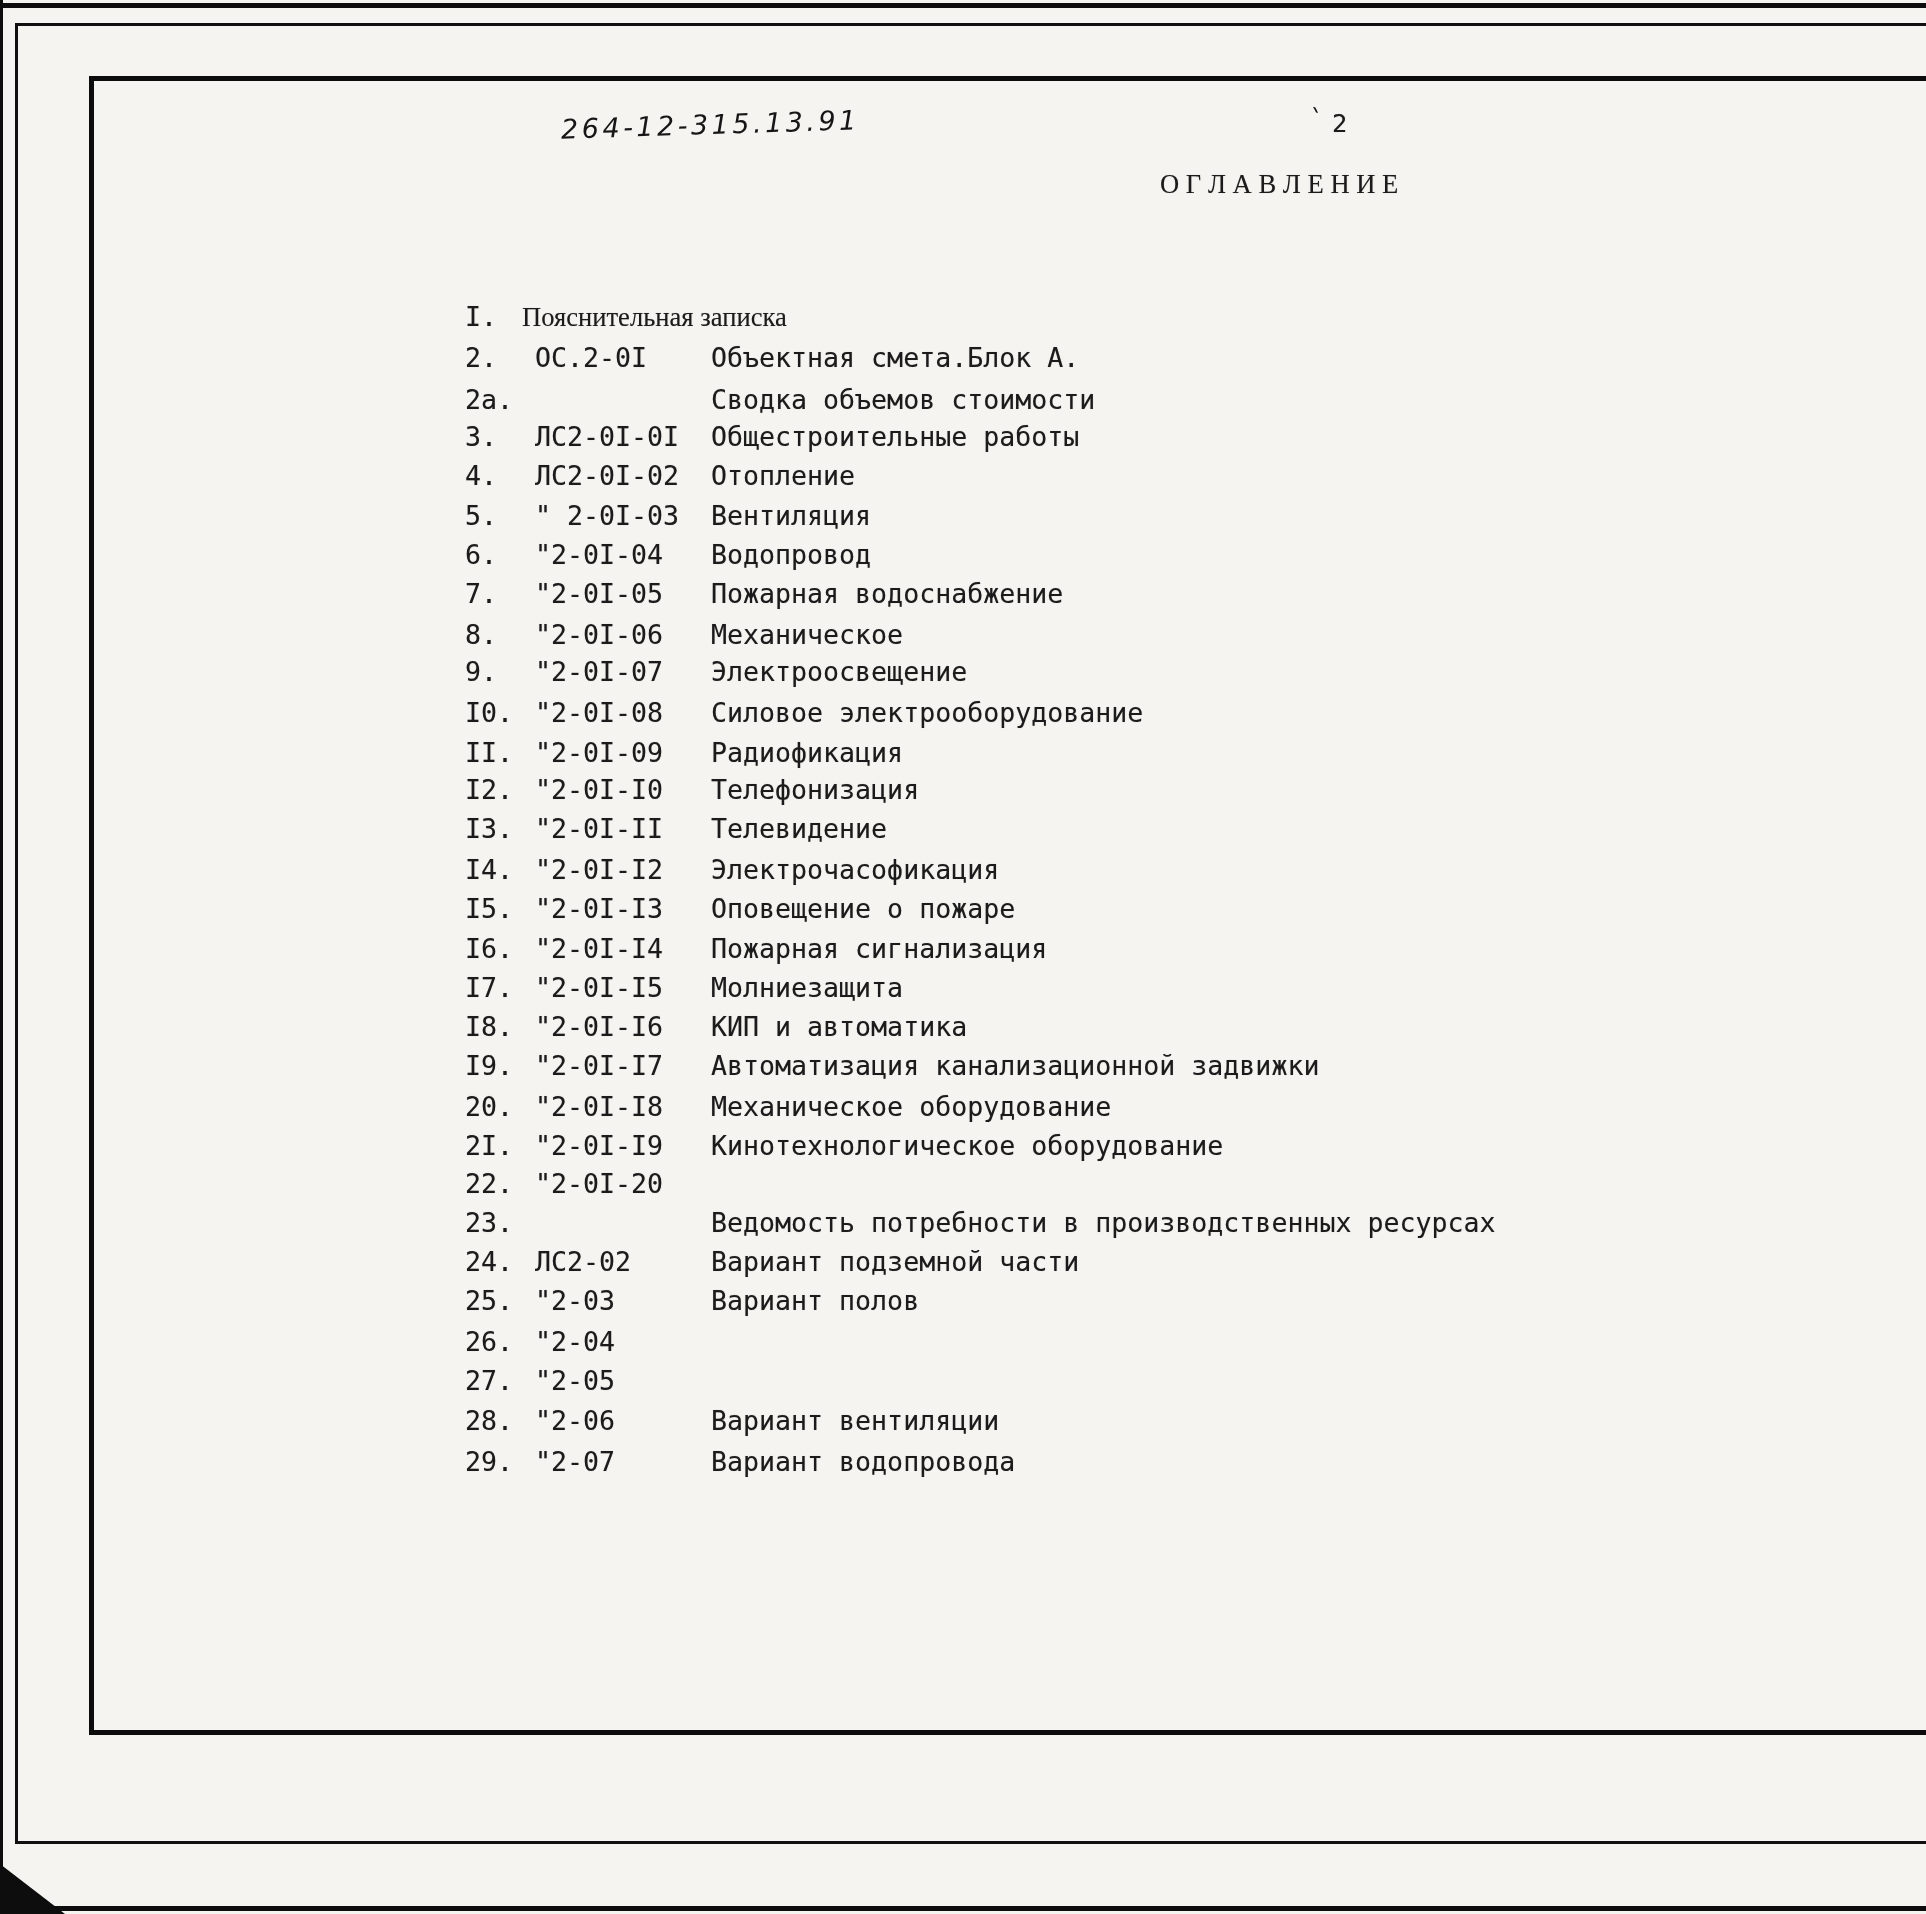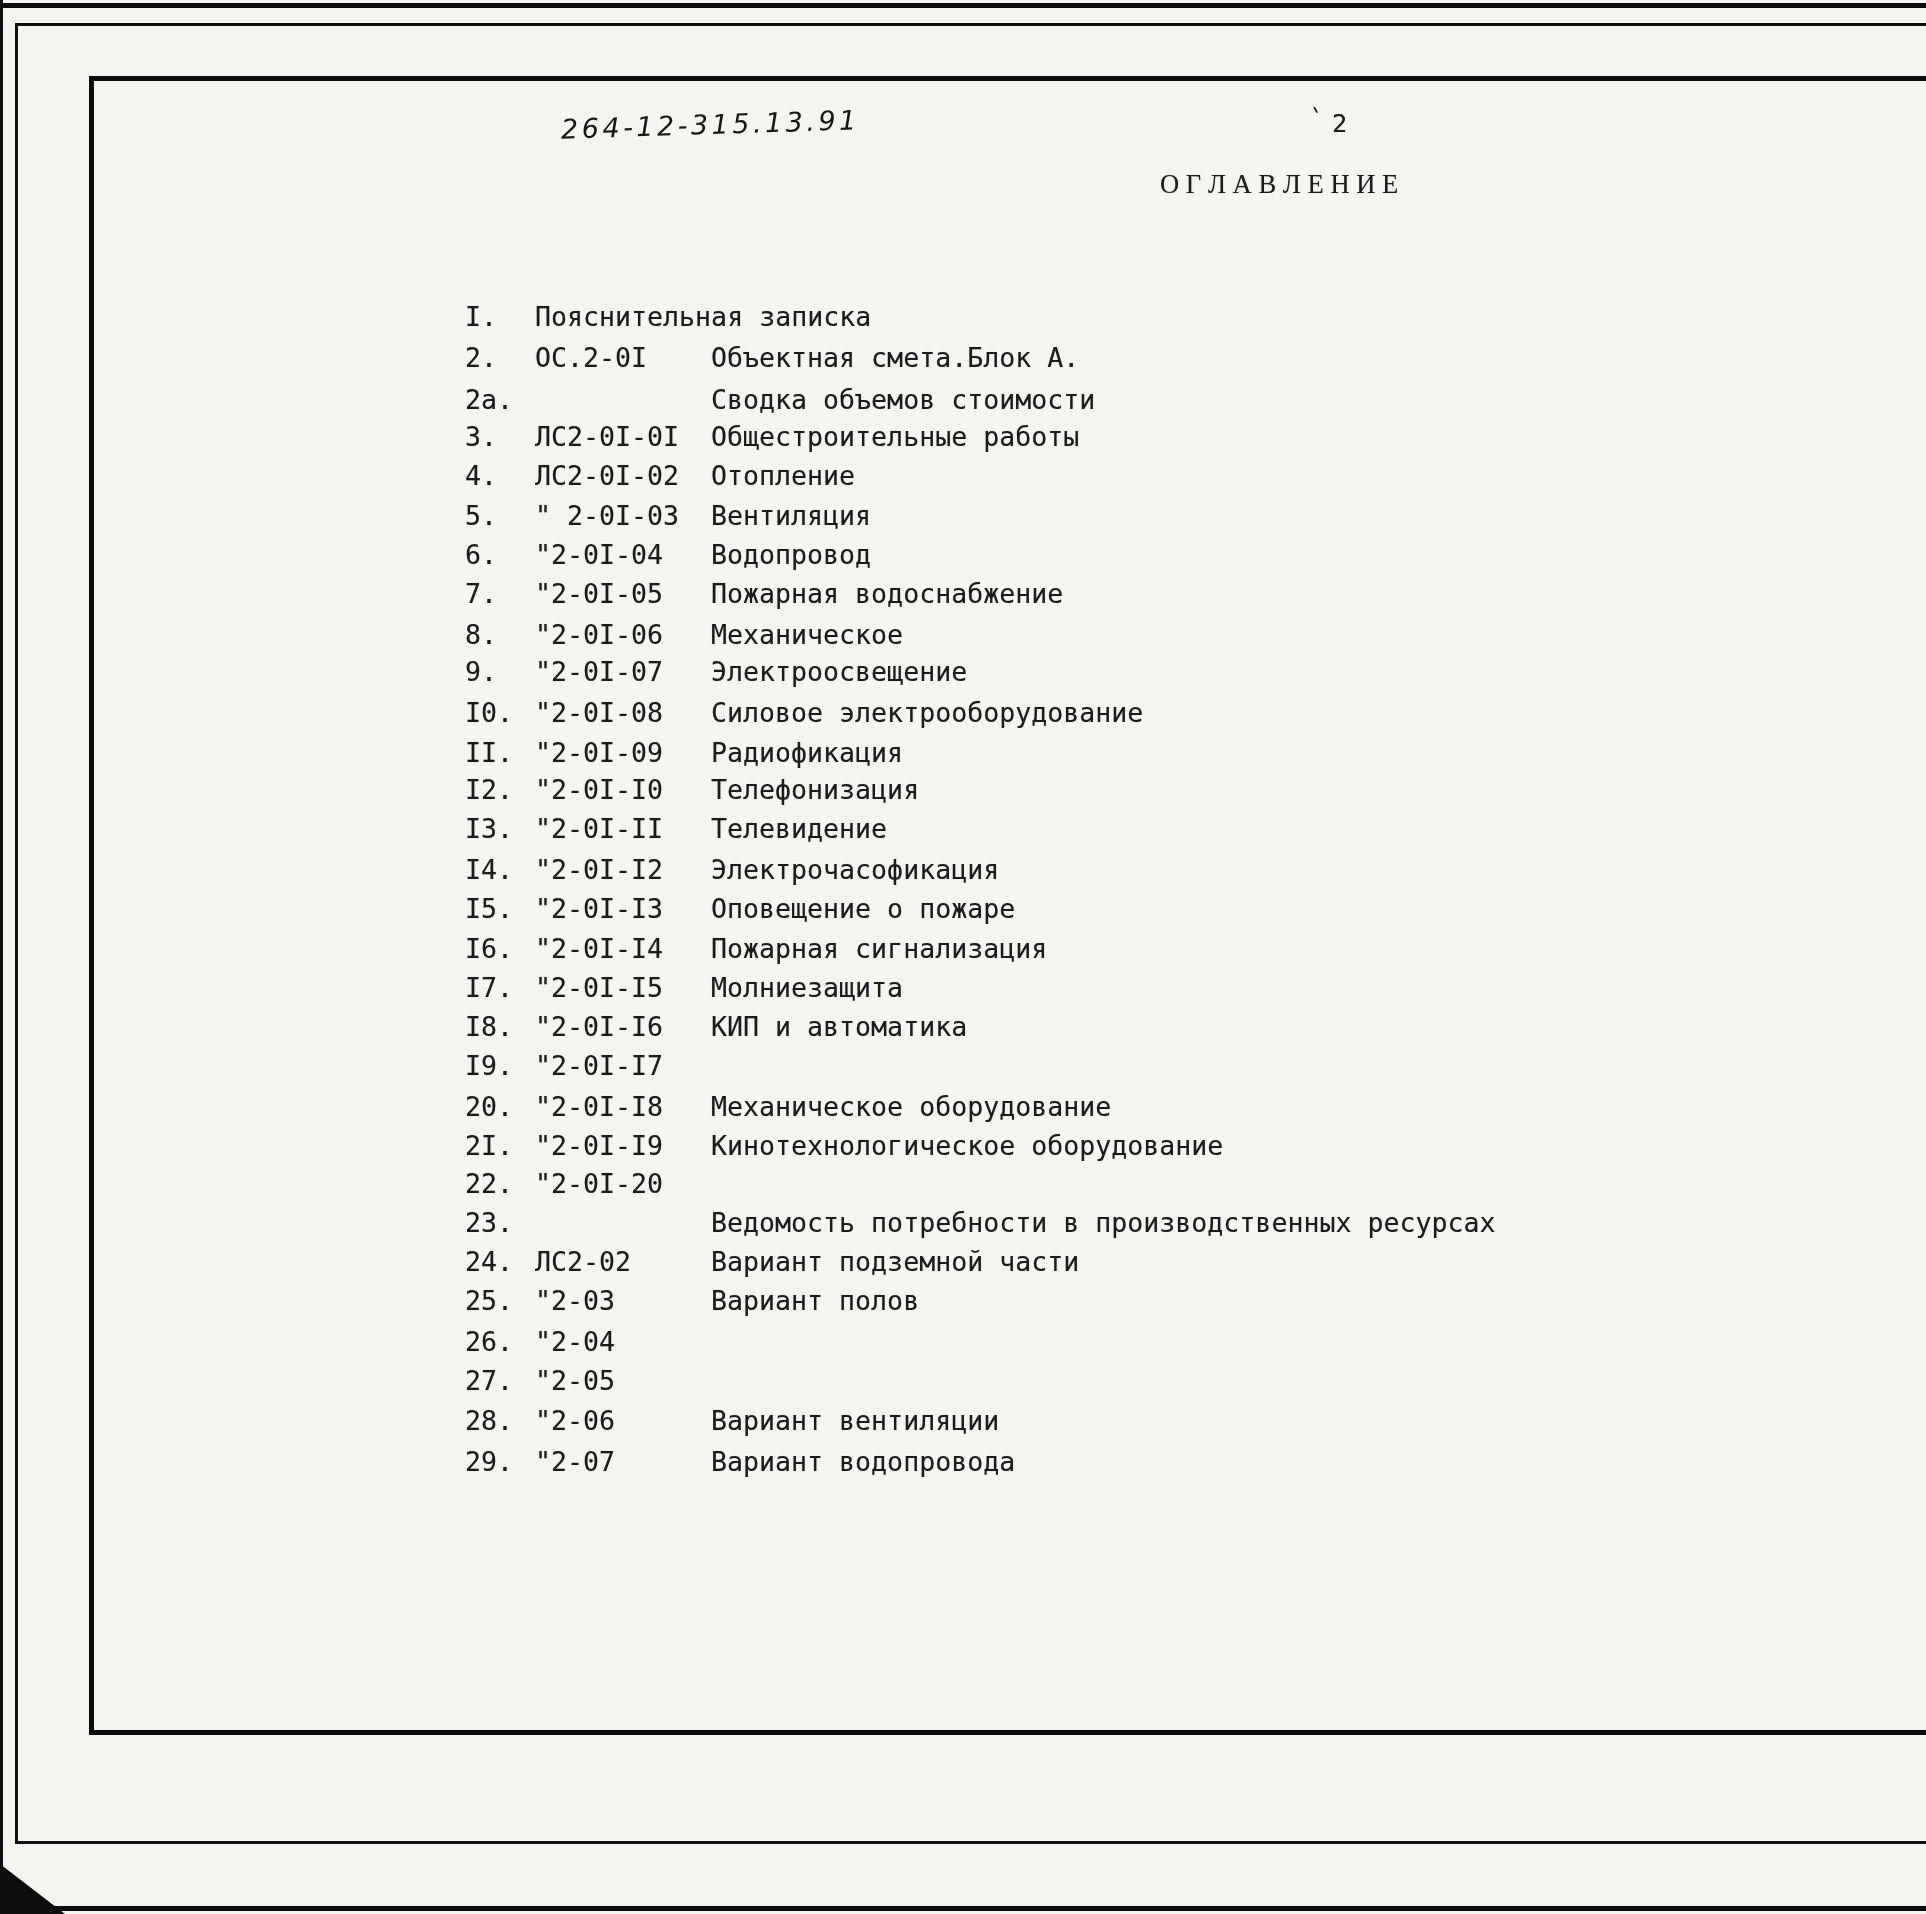--- a/index.html
+++ b/index.html
@@ -53,21 +53,21 @@
     font-size:27px;color:#161616;transform:rotate(12deg);
   }
   .sheet-number{position:absolute;left:24px;top:5.4px;font-size:25.4px;}
   .page-title{position:absolute;left:1160px;top:171px;font-family:Liberation Serif, serif;}
   .toc{position:absolute;left:0;top:0;width:2613px;height:1915px;}
   .toc-row{position:absolute;left:0;width:2613px;height:31px;}
   .toc-row span{position:absolute;top:0;}
   .c-num{left:465px;}
   .c-code{left:535px;}
   .c-title{left:711px;}
-  .c-title-first{left:535px;}
+  .c-title-first{left:522px;font-family:Liberation Serif, serif;}
 </style>
 </head>
 <body>
 
 <div class="canvas">
 
   <div class="edge edge-top"></div>
   <div class="edge edge-left"></div>
   <div class="edge edge-bottom"></div>
 
@@ -175,20 +175,21 @@
         <span class="typed c-title">Молниезащита</span>
       </div>
       <div class="toc-row" style="top: 1014px;">
         <span class="typed c-num">I8.</span>
         <span class="typed c-code">"2-0I-I6</span>
         <span class="typed c-title">КИП и автоматика</span>
       </div>
       <div class="toc-row" style="top: 1053px;">
         <span class="typed c-num">I9.</span>
         <span class="typed c-code">"2-0I-I7</span>
+        <span class="typed c-title">Автоматизация канализационной задвижки</span>
       </div>
       <div class="toc-row" style="top: 1094px;">
         <span class="typed c-num">20.</span>
         <span class="typed c-code">"2-0I-I8</span>
         <span class="typed c-title">Механическое оборудование</span>
       </div>
       <div class="toc-row" style="top: 1133px;">
         <span class="typed c-num">2I.</span>
         <span class="typed c-code">"2-0I-I9</span>
         <span class="typed c-title">Кинотехнологическое оборудование</span>

